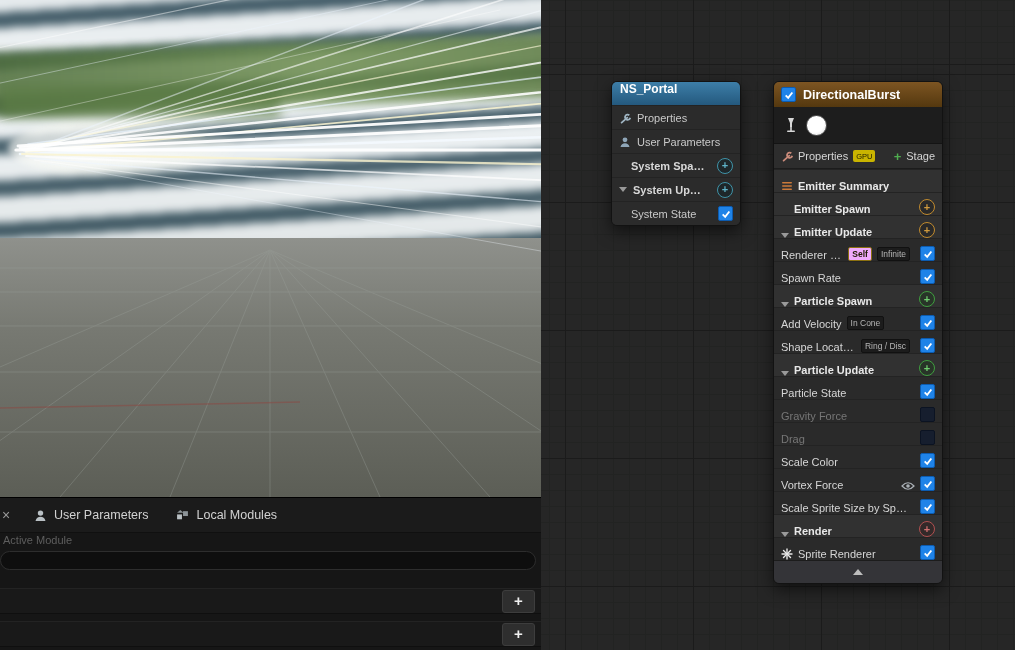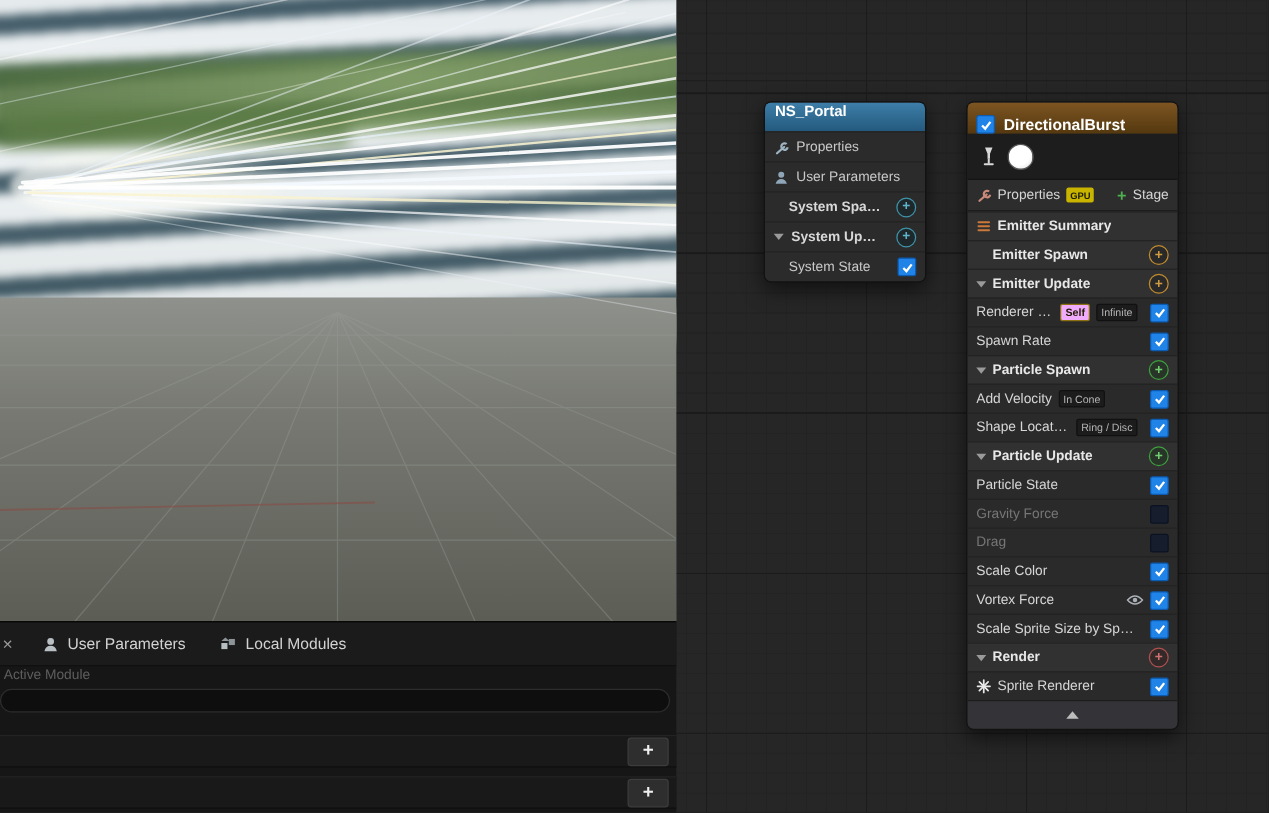--- a/index.html
+++ b/index.html
@@ -64,30 +64,30 @@
 
   
   .node-system{left:611px;top:81px;width:128px;}
   .ns-header{height:23px;display:flex;align-items:flex-start;padding:0 8px;
     background:linear-gradient(180deg,#3d7ea8 0%,#24597e 100%);color:#fff;font-size:12px;font-weight:bold;}
   .ns-row{height:23px;display:flex;align-items:center;gap:6px;padding:0 7px;background:#2b2b2b;
     border-top:1px solid #232323;color:#c9c9c9;font-size:11px;cursor:pointer;}
 
   
   .node-emitter{left:773px;top:81px;width:168px;}
-  .em-header{height:25px;display:flex;align-items:flex-end;gap:7px;padding:0 7px;
+  .em-header{height:25px;display:flex;align-items:center;gap:7px;padding:0 7px;
     background:linear-gradient(180deg,#7d5522 0%,#54380f 100%);color:#fff;font-size:12.5px;font-weight:bold;}
   .em-strip{height:36px;display:flex;align-items:center;gap:8px;padding:0 10px;background:#1d1d1d;border-bottom:1px solid #141414;}
   .thumb{width:19px;height:19px;border-radius:50%;background:radial-gradient(circle at 42% 38%,#ffffff 0 55%,#d8d8d8);
     border:1px solid #555;}
   .em-toolbar{height:24px;display:flex;align-items:center;gap:5px;padding:0 7px;background:#2d2d2d;
     border-bottom:1px solid #1c1c1c;color:#d5d5d5;font-size:11px;}
-  .gpu-badge{background:#c9b400;color:#1c1c00;font-size:7.5px;font-weight:bold;padding:1.5px 3px;border-radius:2px;}
+  .gpu-badge{background:#c9b400;color:#1c1c00;font-size:7.5px;font-weight:normal;padding:1.5px 3px;border-radius:2px;}
   .stage-plus{color:#4fae4f;font-weight:bold;font-size:13px;}
-  .erow{height:22px;display:flex;align-items:center;gap:5px;padding:0 7px;background:#2a2a2a;
+  .erow{height:22px;display:flex;align-items:flex-end;gap:5px;padding:0 7px;background:#2a2a2a;
     border-top:1px solid #232323;color:#d6d6d6;font-size:11px;cursor:pointer;}
   .erow.section{background:#313131;font-weight:bold;color:#e8e8e8;}
   .erow.disabled{color:#767676;}
   .badge{background:#1c1c1c;border:1px solid #111;color:#b5b5b5;font-size:8.5px;padding:1px 3px;border-radius:2px;white-space:nowrap;}
   .badge-yellow{background:#f0abfc;border-color:#8a7010;color:#201a00;font-weight:bold;}
   .em-footer{height:22px;display:flex;align-items:center;justify-content:center;background:#343438;
     border-top:1px solid #1c1c1c;cursor:pointer;}
   .elabel{white-space:nowrap;overflow:hidden;text-overflow:ellipsis;}
   .icon{display:inline-flex;flex:none;}
 </style>

